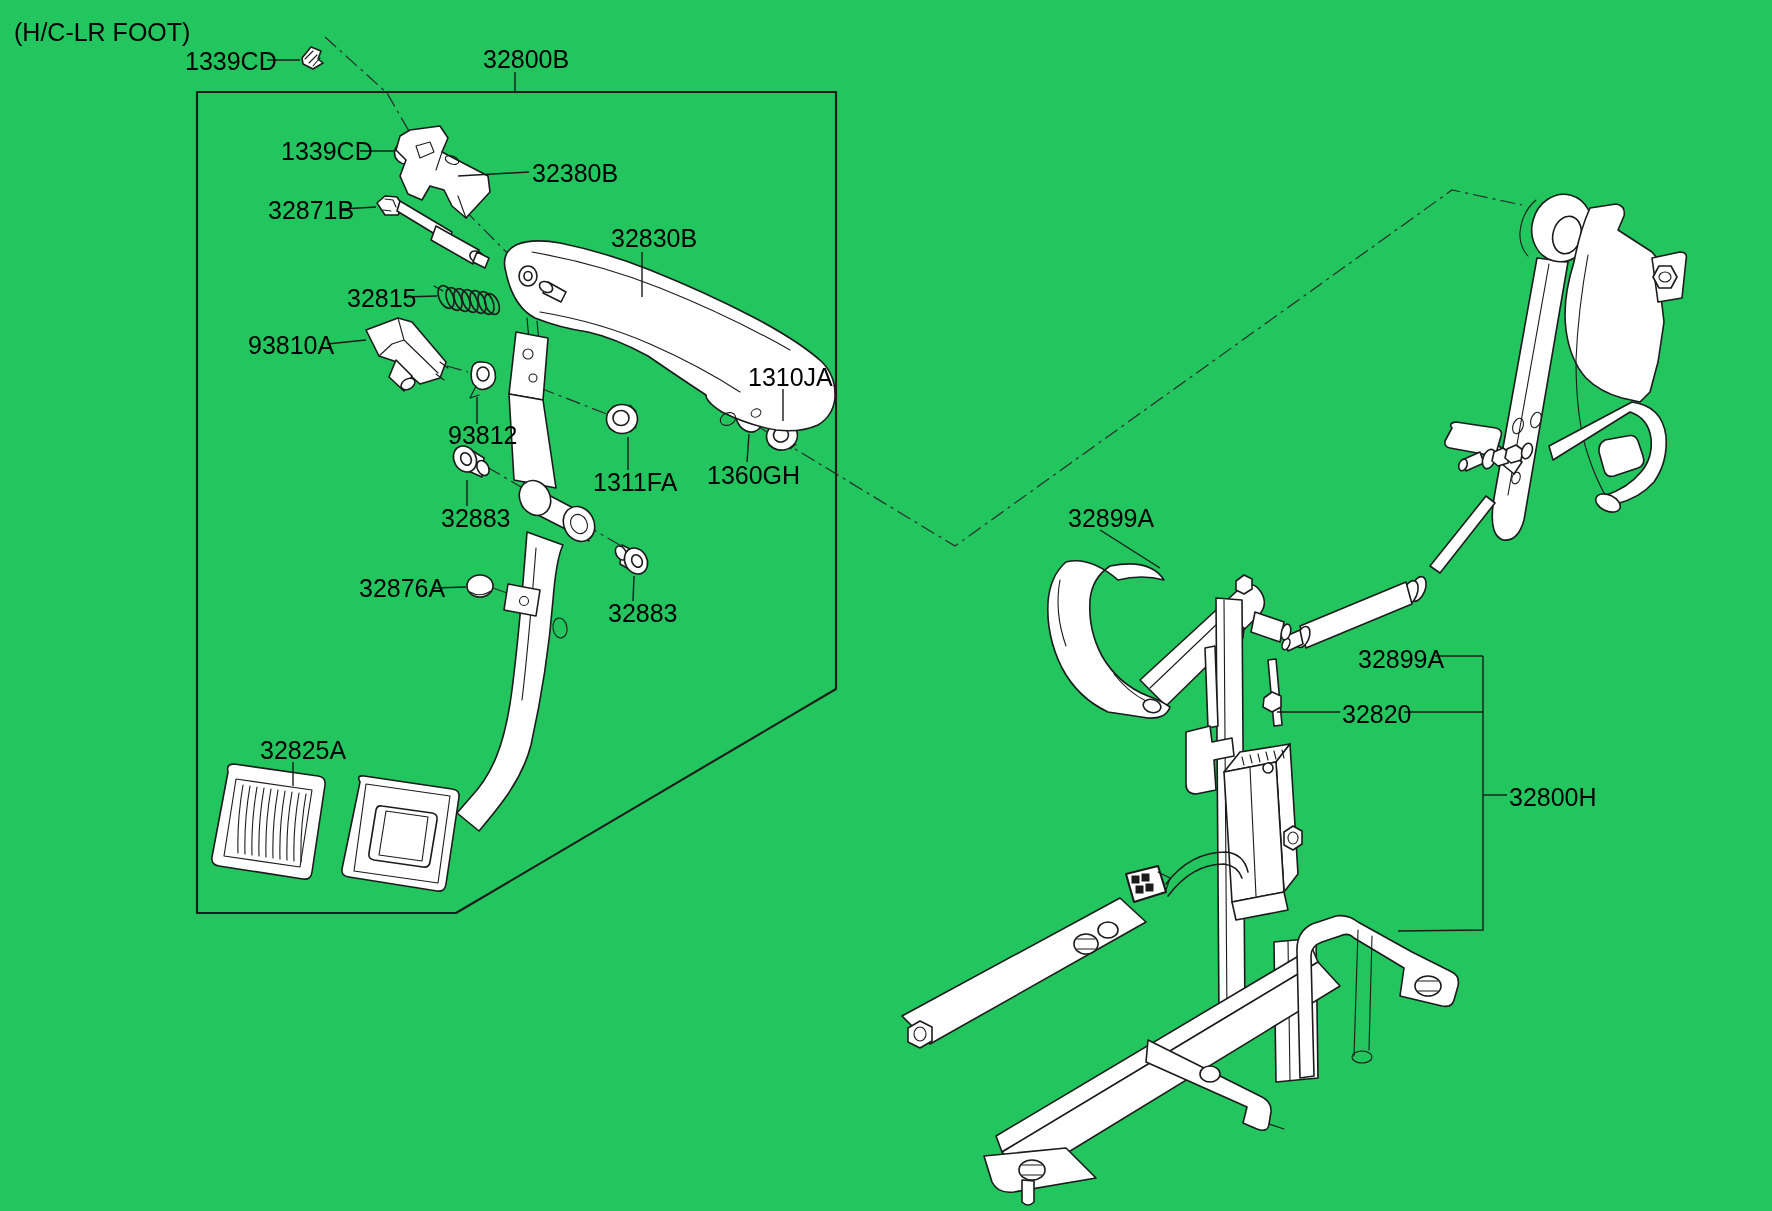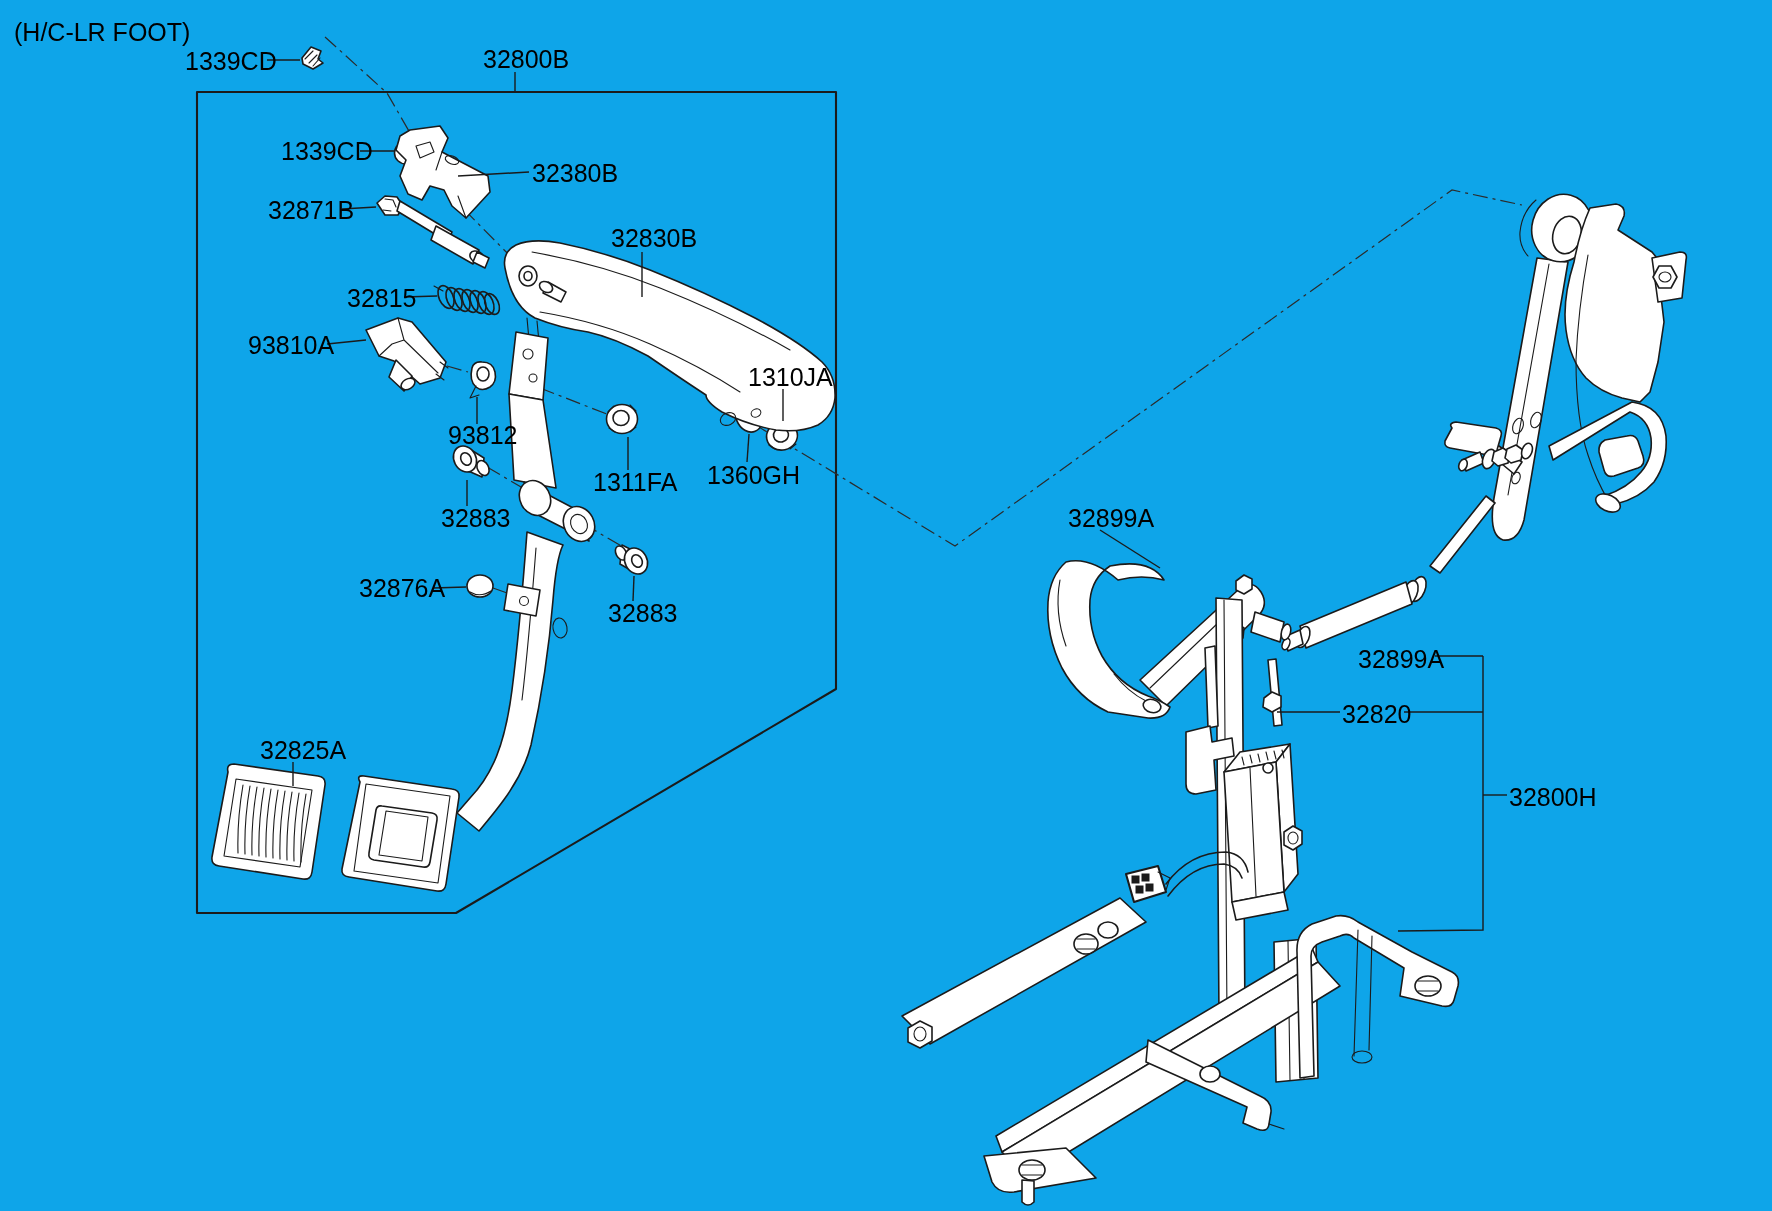--- a/index.html
+++ b/index.html
@@ -1,16 +1,16 @@
 <!DOCTYPE html>
 <html><head>
 <meta charset="utf-8">
 <style>
   html,body{margin:0;padding:0;background:#ffffff;}
-  .stage{position:relative;width:1772px;height:1211px;background:#0ea5e9;overflow:hidden;}
+  .stage{position:relative;width:1772px;height:1211px;background:#22c55e;overflow:hidden;}
   svg{display:block}
   .ln{fill:none;stroke:#1b1b1b;stroke-width:1.6;stroke-linejoin:round;stroke-linecap:round}
   .w{fill:#ffffff;stroke:#1b1b1b;stroke-width:1.6;stroke-linejoin:round;stroke-linecap:round}
   .thin{stroke-width:1.1}
   .thick{stroke-width:2.1}
   .leader{stroke:#1b1b1b;stroke-width:1.4;fill:none}
   .centerline{stroke:#2b2b2b;stroke-width:1.2;fill:none;stroke-dasharray:15 5 3 5}
   .label{font-family:"Liberation Sans","DejaVu Sans",sans-serif;font-size:25px;fill:#000000;white-space:pre}
   .dark{fill:#1b1b1b;stroke:#1b1b1b}
 </style>

